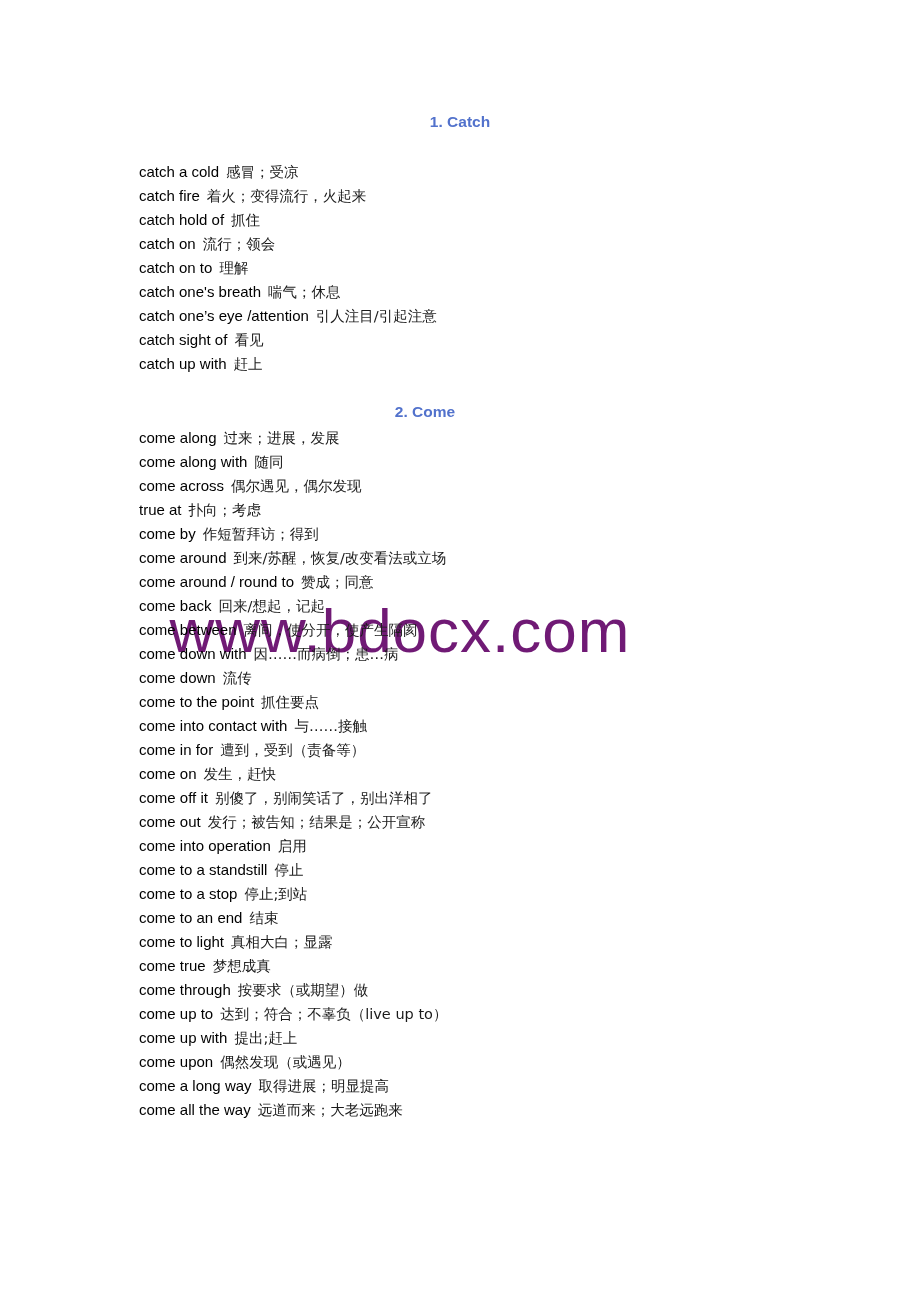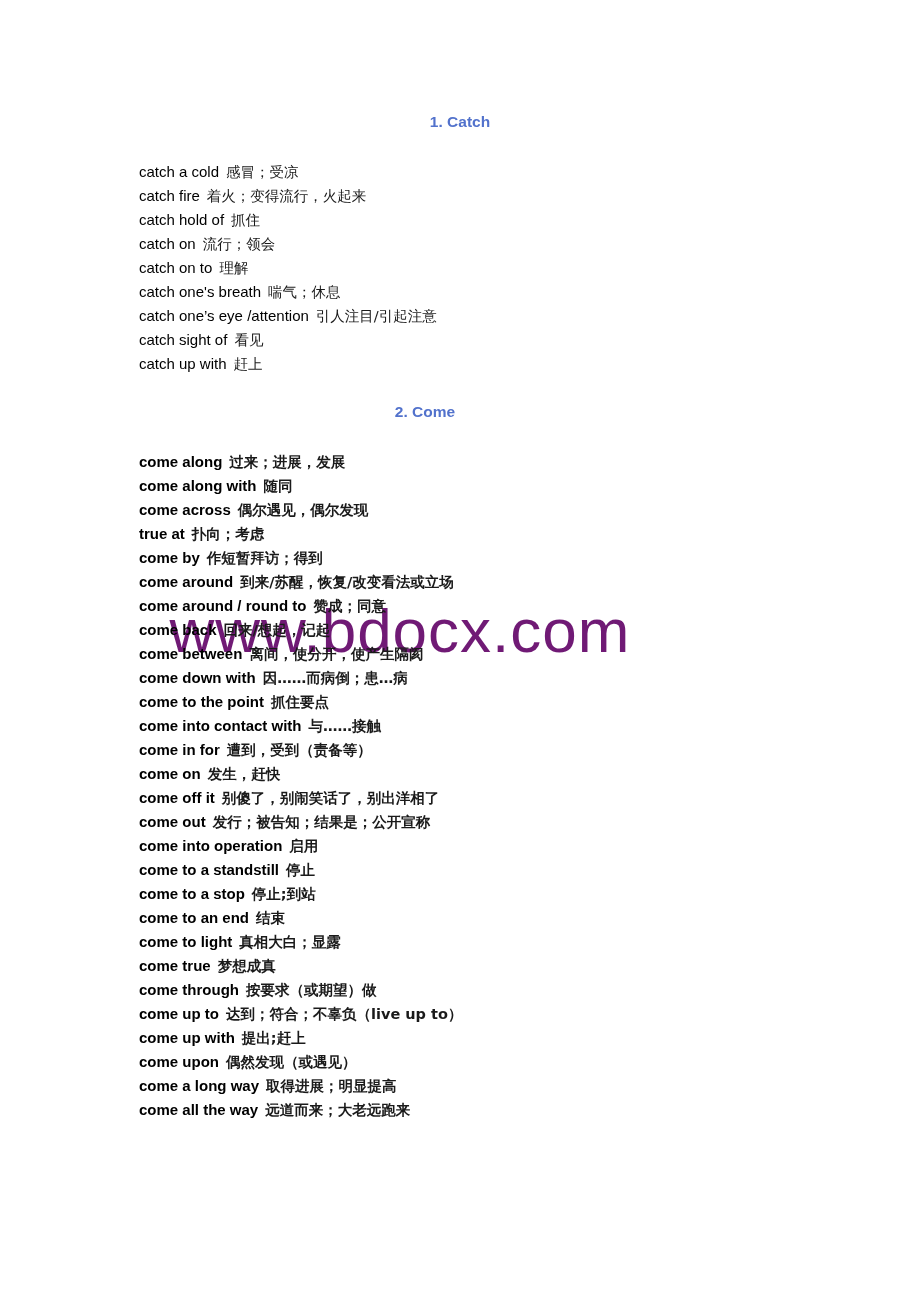--- a/index.html
+++ b/index.html
@@ -73,21 +73,21 @@
   }
 
   .entry-list {
     position: absolute;
     left: 139px;
     margin: 0;
     padding: 0;
     list-style: none;
   }
   .list-catch { top: 160px; }
-  .list-come  { top: 450px; font-weight: bold; }
+  .list-come  { top: 426px; }
 
   .entry {
     font-size: 15px;
     line-height: 24px;
     height: 24px;
     white-space: nowrap;
     color: #000000;
   }
 
   .en {
@@ -136,20 +136,21 @@
         <li class="entry"><span class="en">come along</span><span class="gap"></span><span class="zh">过来；进展，发展</span></li>
         <li class="entry"><span class="en">come along with</span><span class="gap"></span><span class="zh">随同</span></li>
         <li class="entry"><span class="en">come across</span><span class="gap"></span><span class="zh">偶尔遇见，偶尔发现</span></li>
         <li class="entry"><span class="en">true at</span><span class="gap"></span><span class="zh">扑向；考虑</span></li>
         <li class="entry"><span class="en">come by</span><span class="gap"></span><span class="zh">作短暂拜访；得到</span></li>
         <li class="entry"><span class="en">come around</span><span class="gap"></span><span class="zh">到来/苏醒，恢复/改变看法或立场</span></li>
         <li class="entry"><span class="en">come around / round to</span><span class="gap"></span><span class="zh">赞成；同意</span></li>
         <li class="entry"><span class="en">come back</span><span class="gap"></span><span class="zh">回来/想起，记起</span></li>
         <li class="entry"><span class="en">come between</span><span class="gap"></span><span class="zh">离间，使分开，使产生隔阂</span></li>
         <li class="entry"><span class="en">come down with</span><span class="gap"></span><span class="zh">因……而病倒；患…病</span></li>
+        <li class="entry"><span class="en">come down</span><span class="gap"></span><span class="zh">流传</span></li>
         <li class="entry"><span class="en">come to the point</span><span class="gap"></span><span class="zh">抓住要点</span></li>
         <li class="entry"><span class="en">come into contact with</span><span class="gap"></span><span class="zh">与……接触</span></li>
         <li class="entry"><span class="en">come in for</span><span class="gap"></span><span class="zh">遭到，受到（责备等）</span></li>
         <li class="entry"><span class="en">come on</span><span class="gap"></span><span class="zh">发生，赶快</span></li>
         <li class="entry"><span class="en">come off it</span><span class="gap"></span><span class="zh">别傻了，别闹笑话了，别出洋相了</span></li>
         <li class="entry"><span class="en">come out</span><span class="gap"></span><span class="zh">发行；被告知；结果是；公开宣称</span></li>
         <li class="entry"><span class="en">come into operation</span><span class="gap"></span><span class="zh">启用</span></li>
         <li class="entry"><span class="en">come to a standstill</span><span class="gap"></span><span class="zh">停止</span></li>
         <li class="entry"><span class="en">come to a stop</span><span class="gap"></span><span class="zh">停止;到站</span></li>
         <li class="entry"><span class="en">come to an end</span><span class="gap"></span><span class="zh">结束</span></li>

